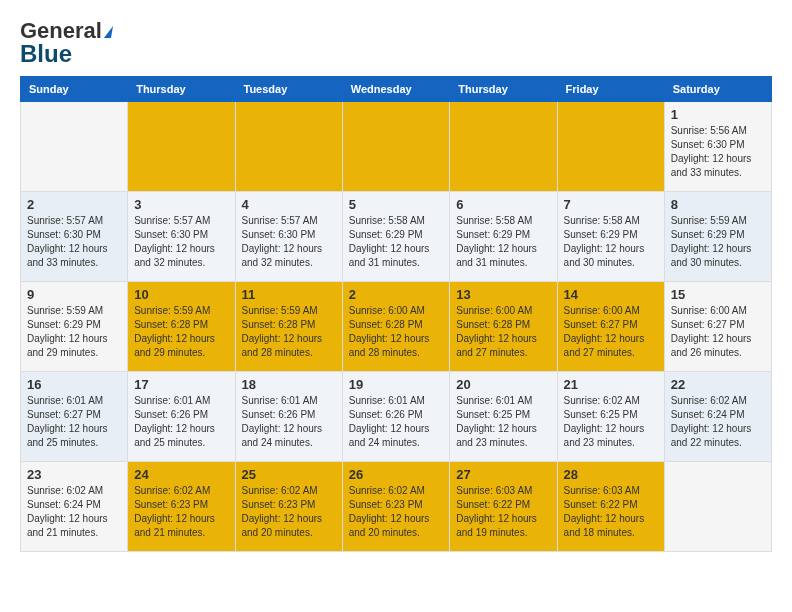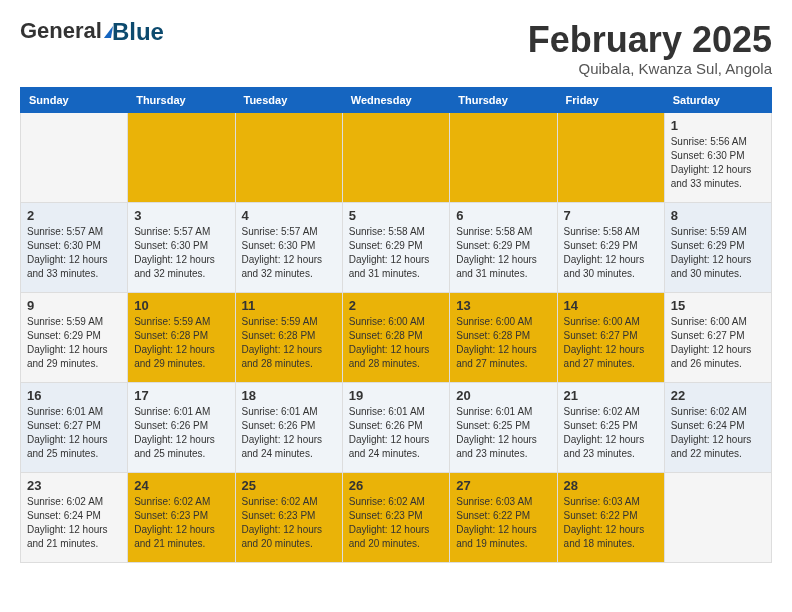--- a/index.html
+++ b/index.html
@@ -11,21 +11,21 @@
       padding: 20px;
     }
     .header {
       display: flex;
       justify-content: space-between;
       align-items: flex-start;
       margin-bottom: 10px;
     }
     .logo {
       display: flex;
-      flex-direction: row;
+      flex-direction: column;
       align-items: flex-start;
     }
     .logo-general {
       font-size: 22px;
       font-weight: bold;
       color: #333;
       line-height: 1;
     }
     .logo-general span {
       color: #1565C0;
@@ -102,24 +102,20 @@
   </style>
 </head>
 <body>
 
 <div class="header">
   <div class="logo">
     <div style="display:flex;align-items:center;">
       <span class="logo-general">General<span style="display:inline-block;width:0;height:0;border-left:7px solid transparent;border-right:0px solid transparent;border-bottom:12px solid #1565C0;margin-left:3px;vertical-align:middle;transform:skewX(-10deg);"></span></span>
     </div>
     <span class="logo-blue">Blue</span>
-  </div>
-  <div class="title-block">
-    <div class="month-year">February 2025</div>
-    <div class="location">Quibala, Kwanza Sul, Angola</div>
   </div>
 </div>
 
 <table class="calendar">
   <thead>
     <tr>
     <th>Sunday</th>
         <th>Thursday</th>
         <th>Tuesday</th>
         <th>Wednesday</th>

